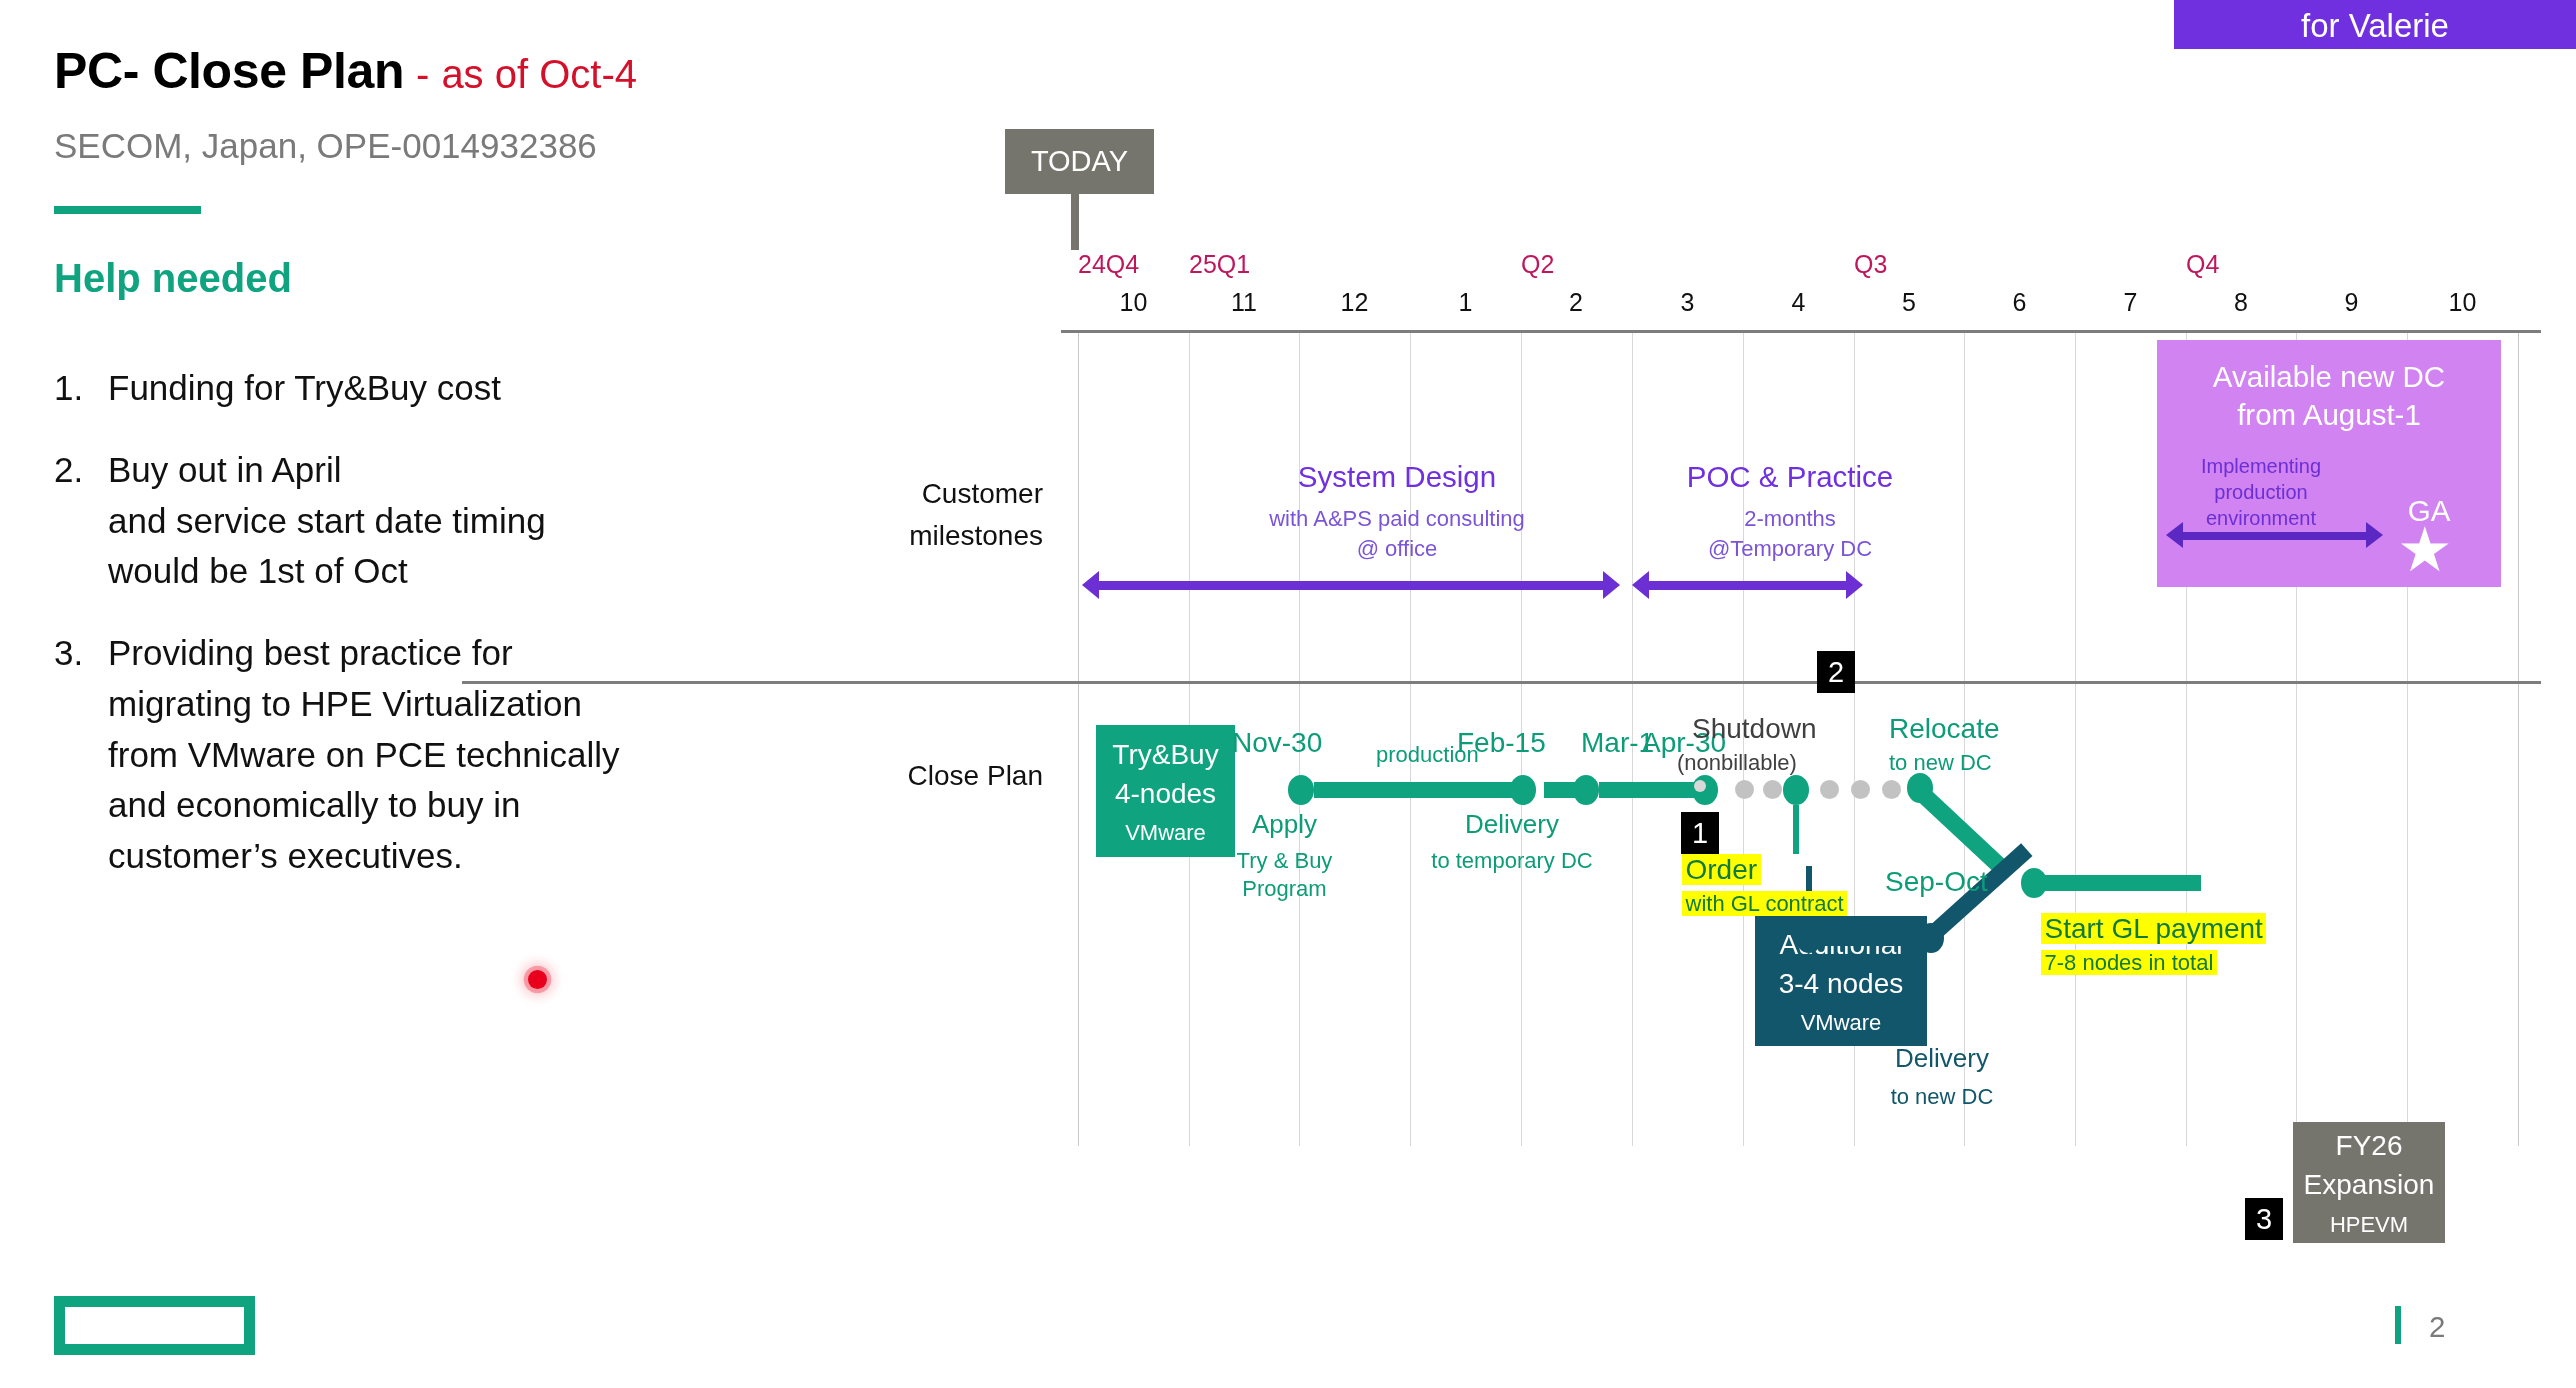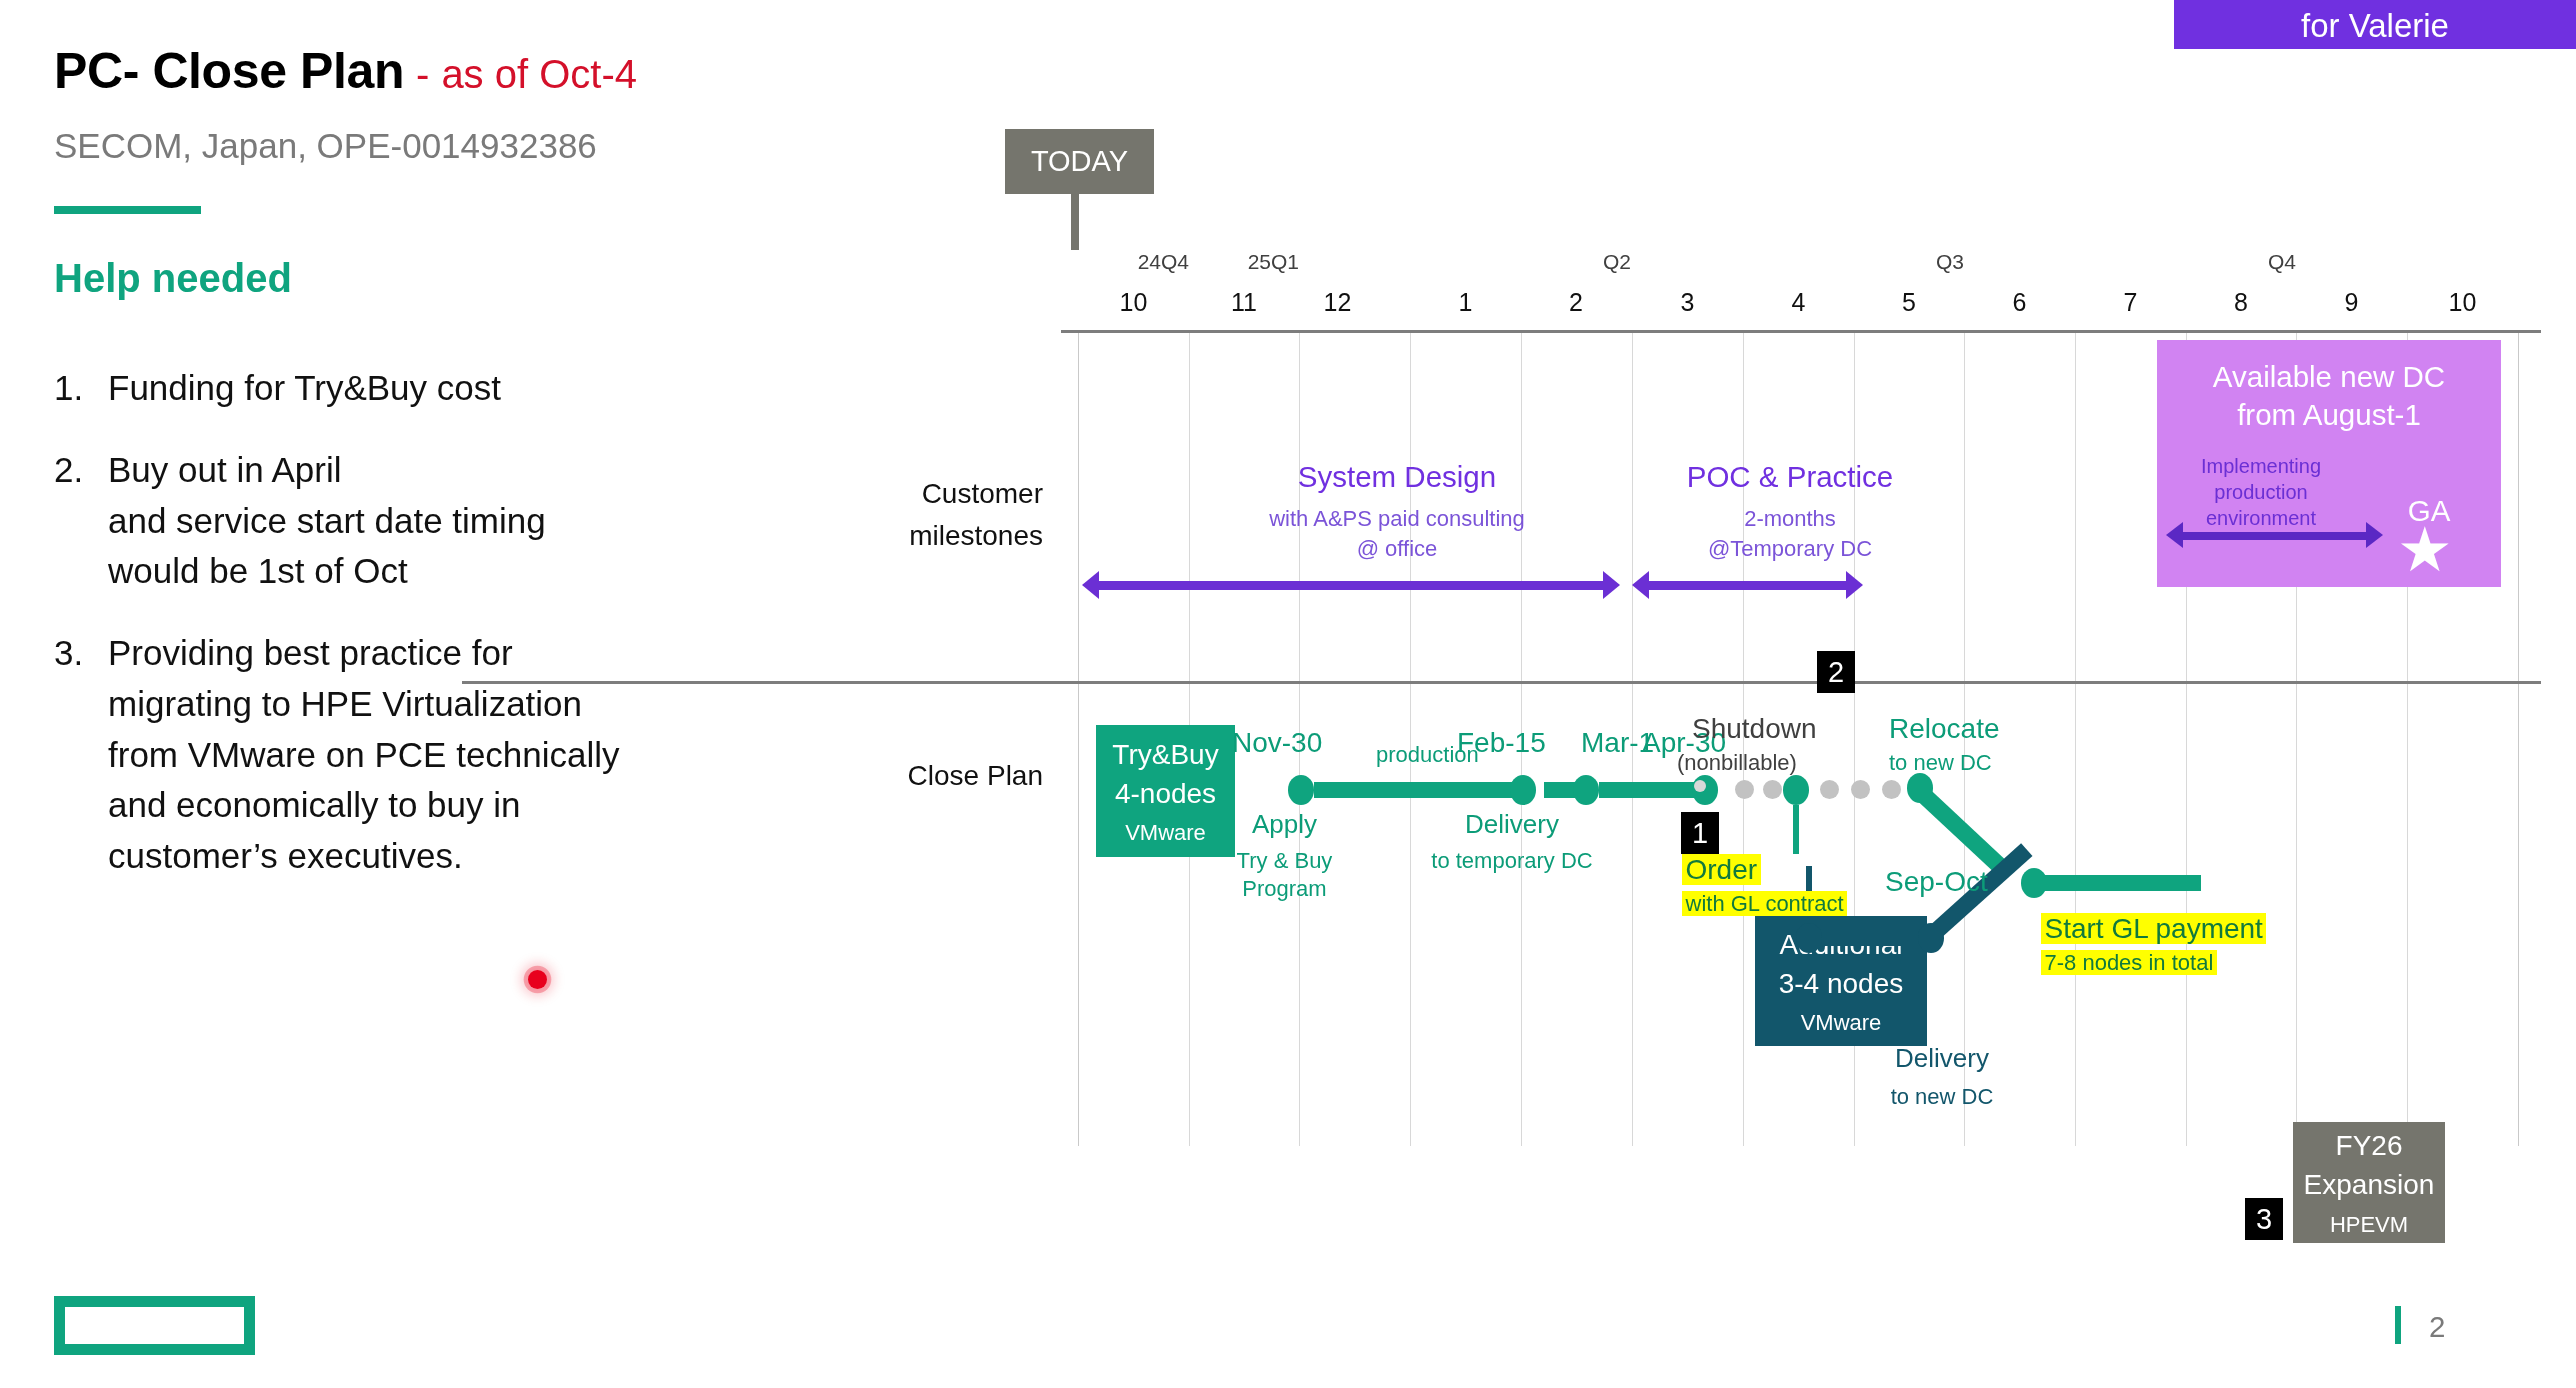--- a/index.html
+++ b/index.html
@@ -44,21 +44,21 @@
   }
 
   
   #tl { position: absolute; left: 1078px; top: 330px; width: 1440px; height: 816px; }
   .gridline { position: absolute; top: 0; width: 0.9px; height: 816px; background: #d8d8d8; }
   .gridline.edge { background: #c9c9c9; }
 
   .hdr { position: absolute; left: 0; top: -42px; width: 1440px; height: 42px; }
   .hdr-cell { position: absolute; top: 0; text-align: center; font-size: 25px; color: #111; white-space: nowrap; }
   .q-row { position: absolute; left: 0; top: -80px; width: 1440px; height: 38px; }
-  .q-cell { position: absolute; top: 0; text-align: right; font-size: 21px; color: #404040; white-space: nowrap; }
+  .q-cell { position: absolute; top: 0; text-align: left; font-size: 25px; color: #be185d; white-space: nowrap; }
 
   .axis-line { position: absolute; left: -17.4px; top: 0; width: 1480px; height: 2.6px; background: #7d7d7d; }
   .mid-line  { position: absolute; left: -616px; top: 351px; width: 2079px; height: 2.6px; background: #7d7d7d; }
 
   
   .today-flag {
     position: absolute; left: -73px; top: -201px; width: 149px; height: 65px;
     background: #75756d; color: #fff; font-size: 29px;
     display: flex; align-items: center; justify-content: center;
   }
@@ -207,21 +207,21 @@
       <div class="q-cell" style="left:0px;width:111px">24Q4</div>
       <div class="q-cell" style="left:111px;width:110px">25Q1</div>
       <div class="q-cell" style="left:443px;width:110px">Q2</div>
       <div class="q-cell" style="left:776px;width:110px">Q3</div>
       <div class="q-cell" style="left:1108px;width:110px">Q4</div>
     </div>
 
     <div class="hdr">
       <div class="hdr-cell" style="left:0px;width:111px">10</div>
       <div class="hdr-cell" style="left:111px;width:110px">11</div>
-      <div class="hdr-cell" style="left:204px;width:111px">12</div>
+      <div class="hdr-cell" style="left:221px;width:111px">12</div>
       <div class="hdr-cell" style="left:332px;width:111px">1</div>
       <div class="hdr-cell" style="left:443px;width:110px">2</div>
       <div class="hdr-cell" style="left:554px;width:111px">3</div>
       <div class="hdr-cell" style="left:665px;width:111px">4</div>
       <div class="hdr-cell" style="left:776px;width:110px">5</div>
       <div class="hdr-cell" style="left:886px;width:111px">6</div>
       <div class="hdr-cell" style="left:997px;width:111px">7</div>
       <div class="hdr-cell" style="left:1108px;width:110px">8</div>
       <div class="hdr-cell" style="left:1218px;width:111px">9</div>
       <div class="hdr-cell" style="left:1329px;width:111px">10</div>

